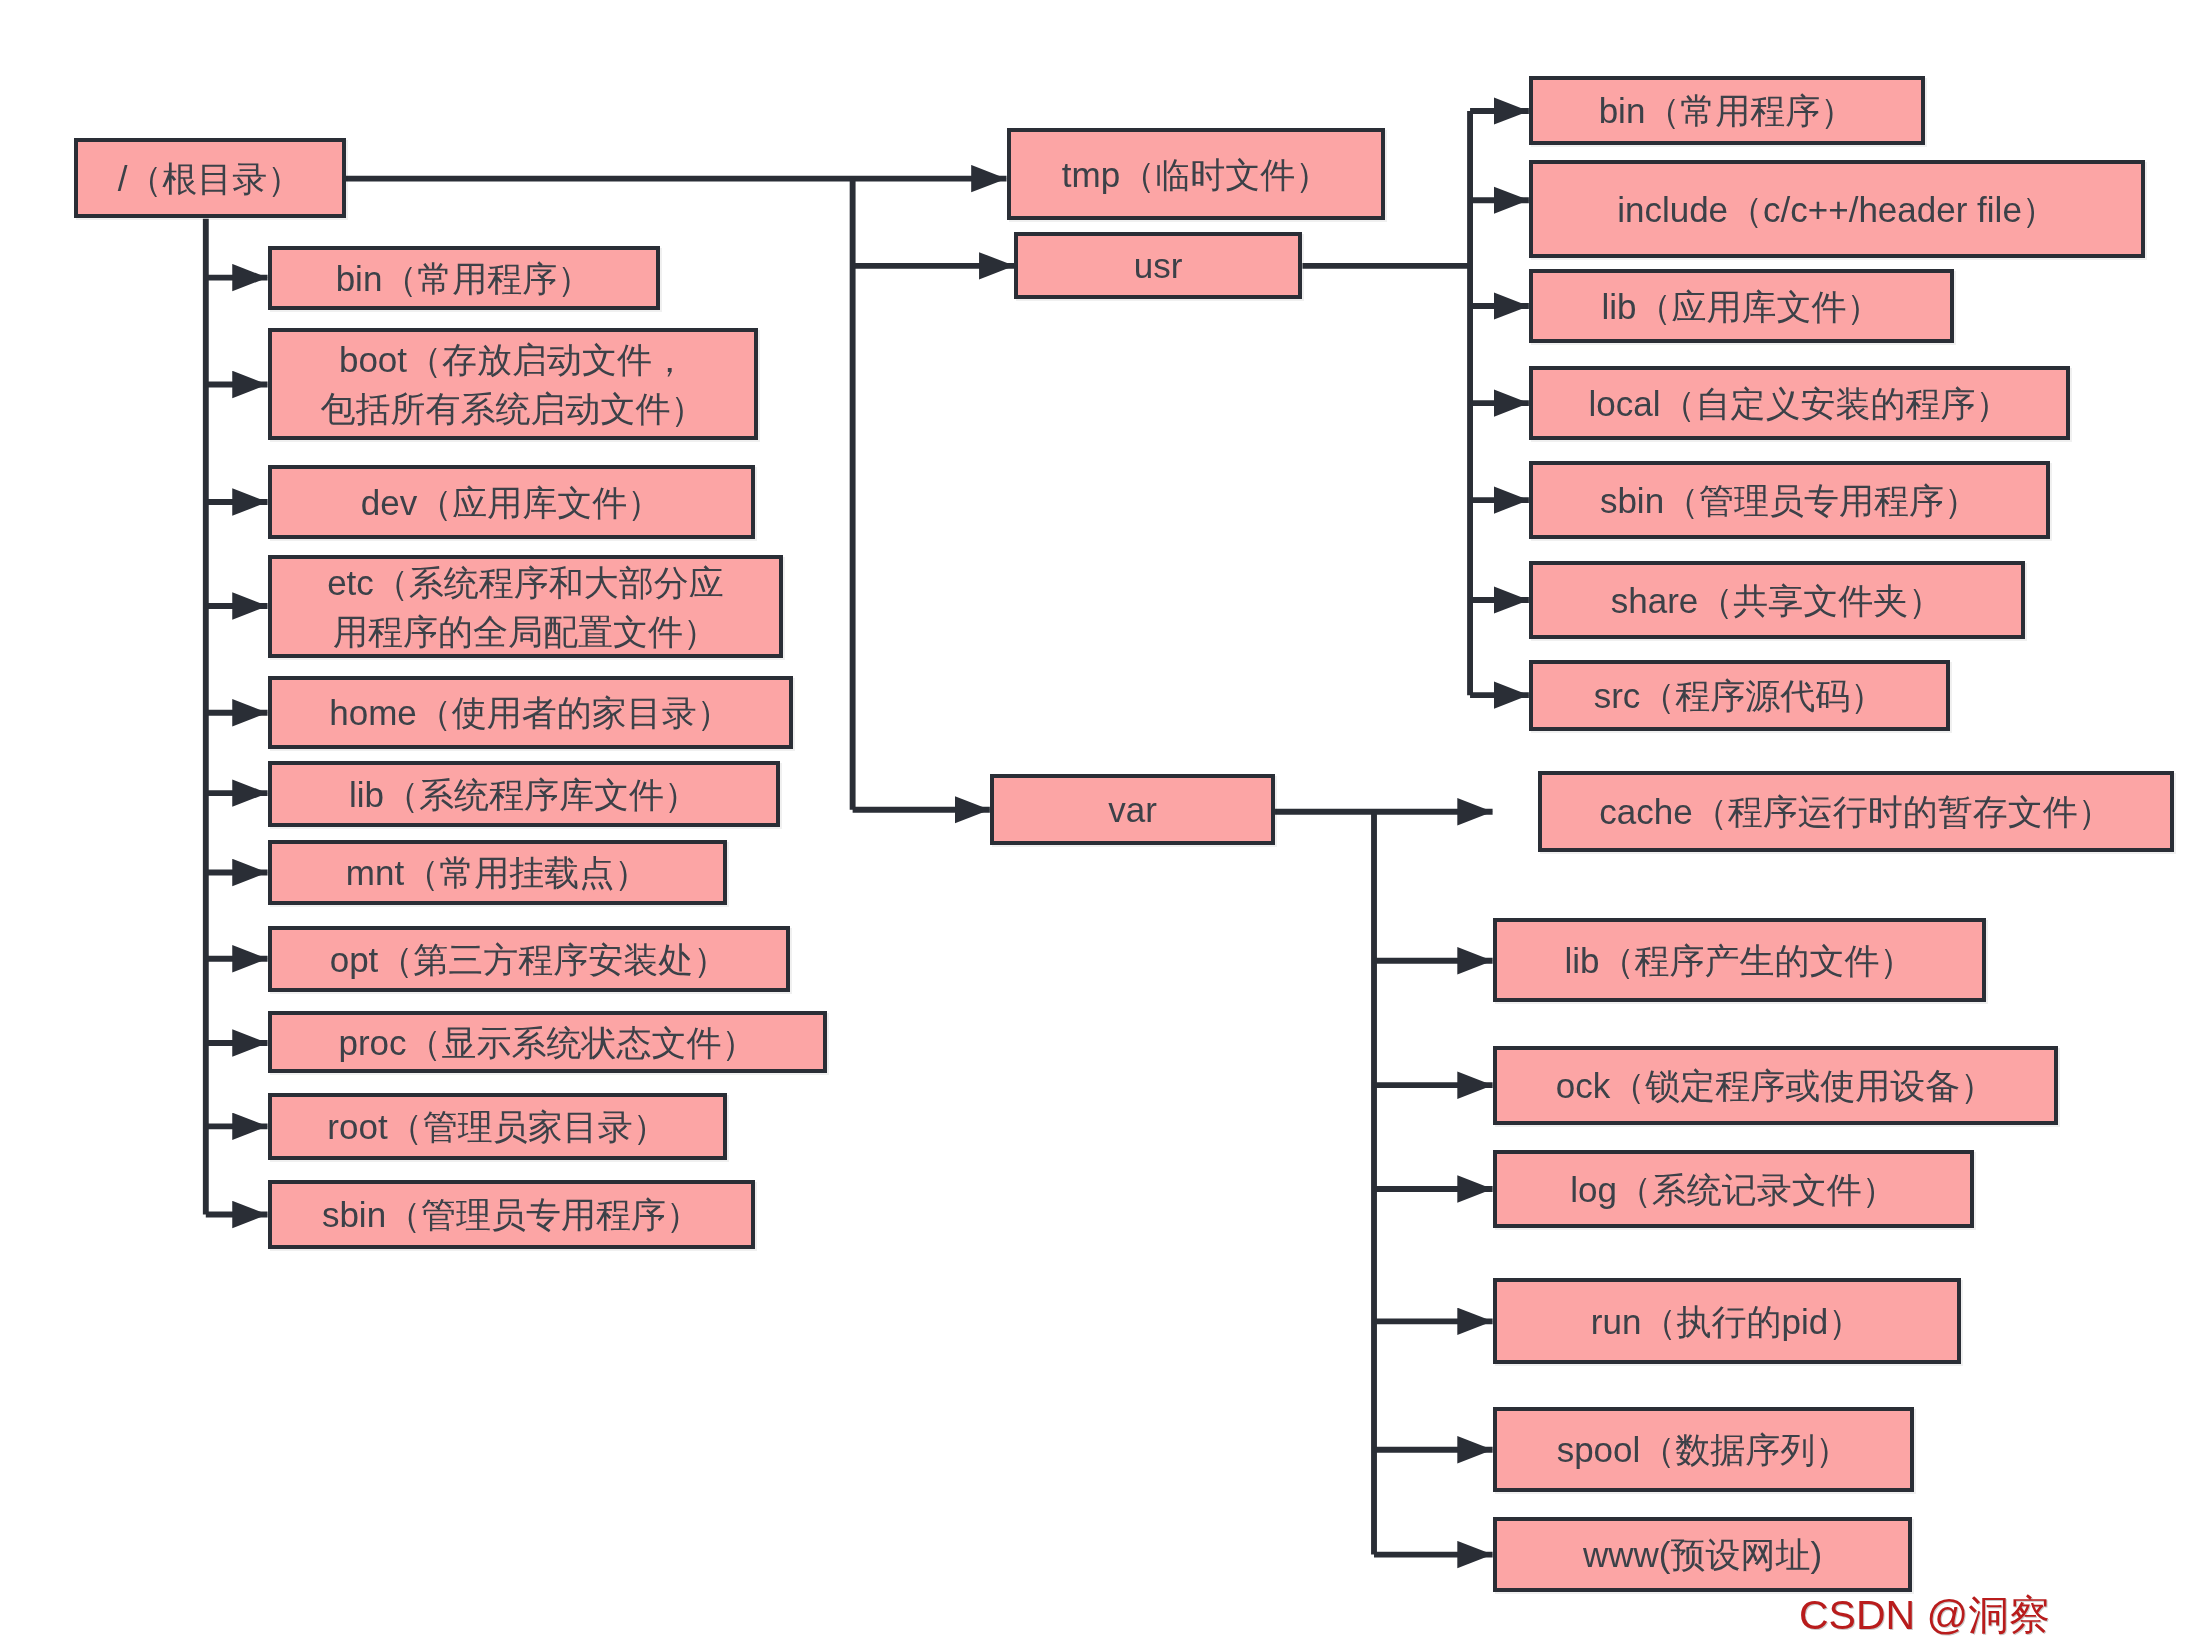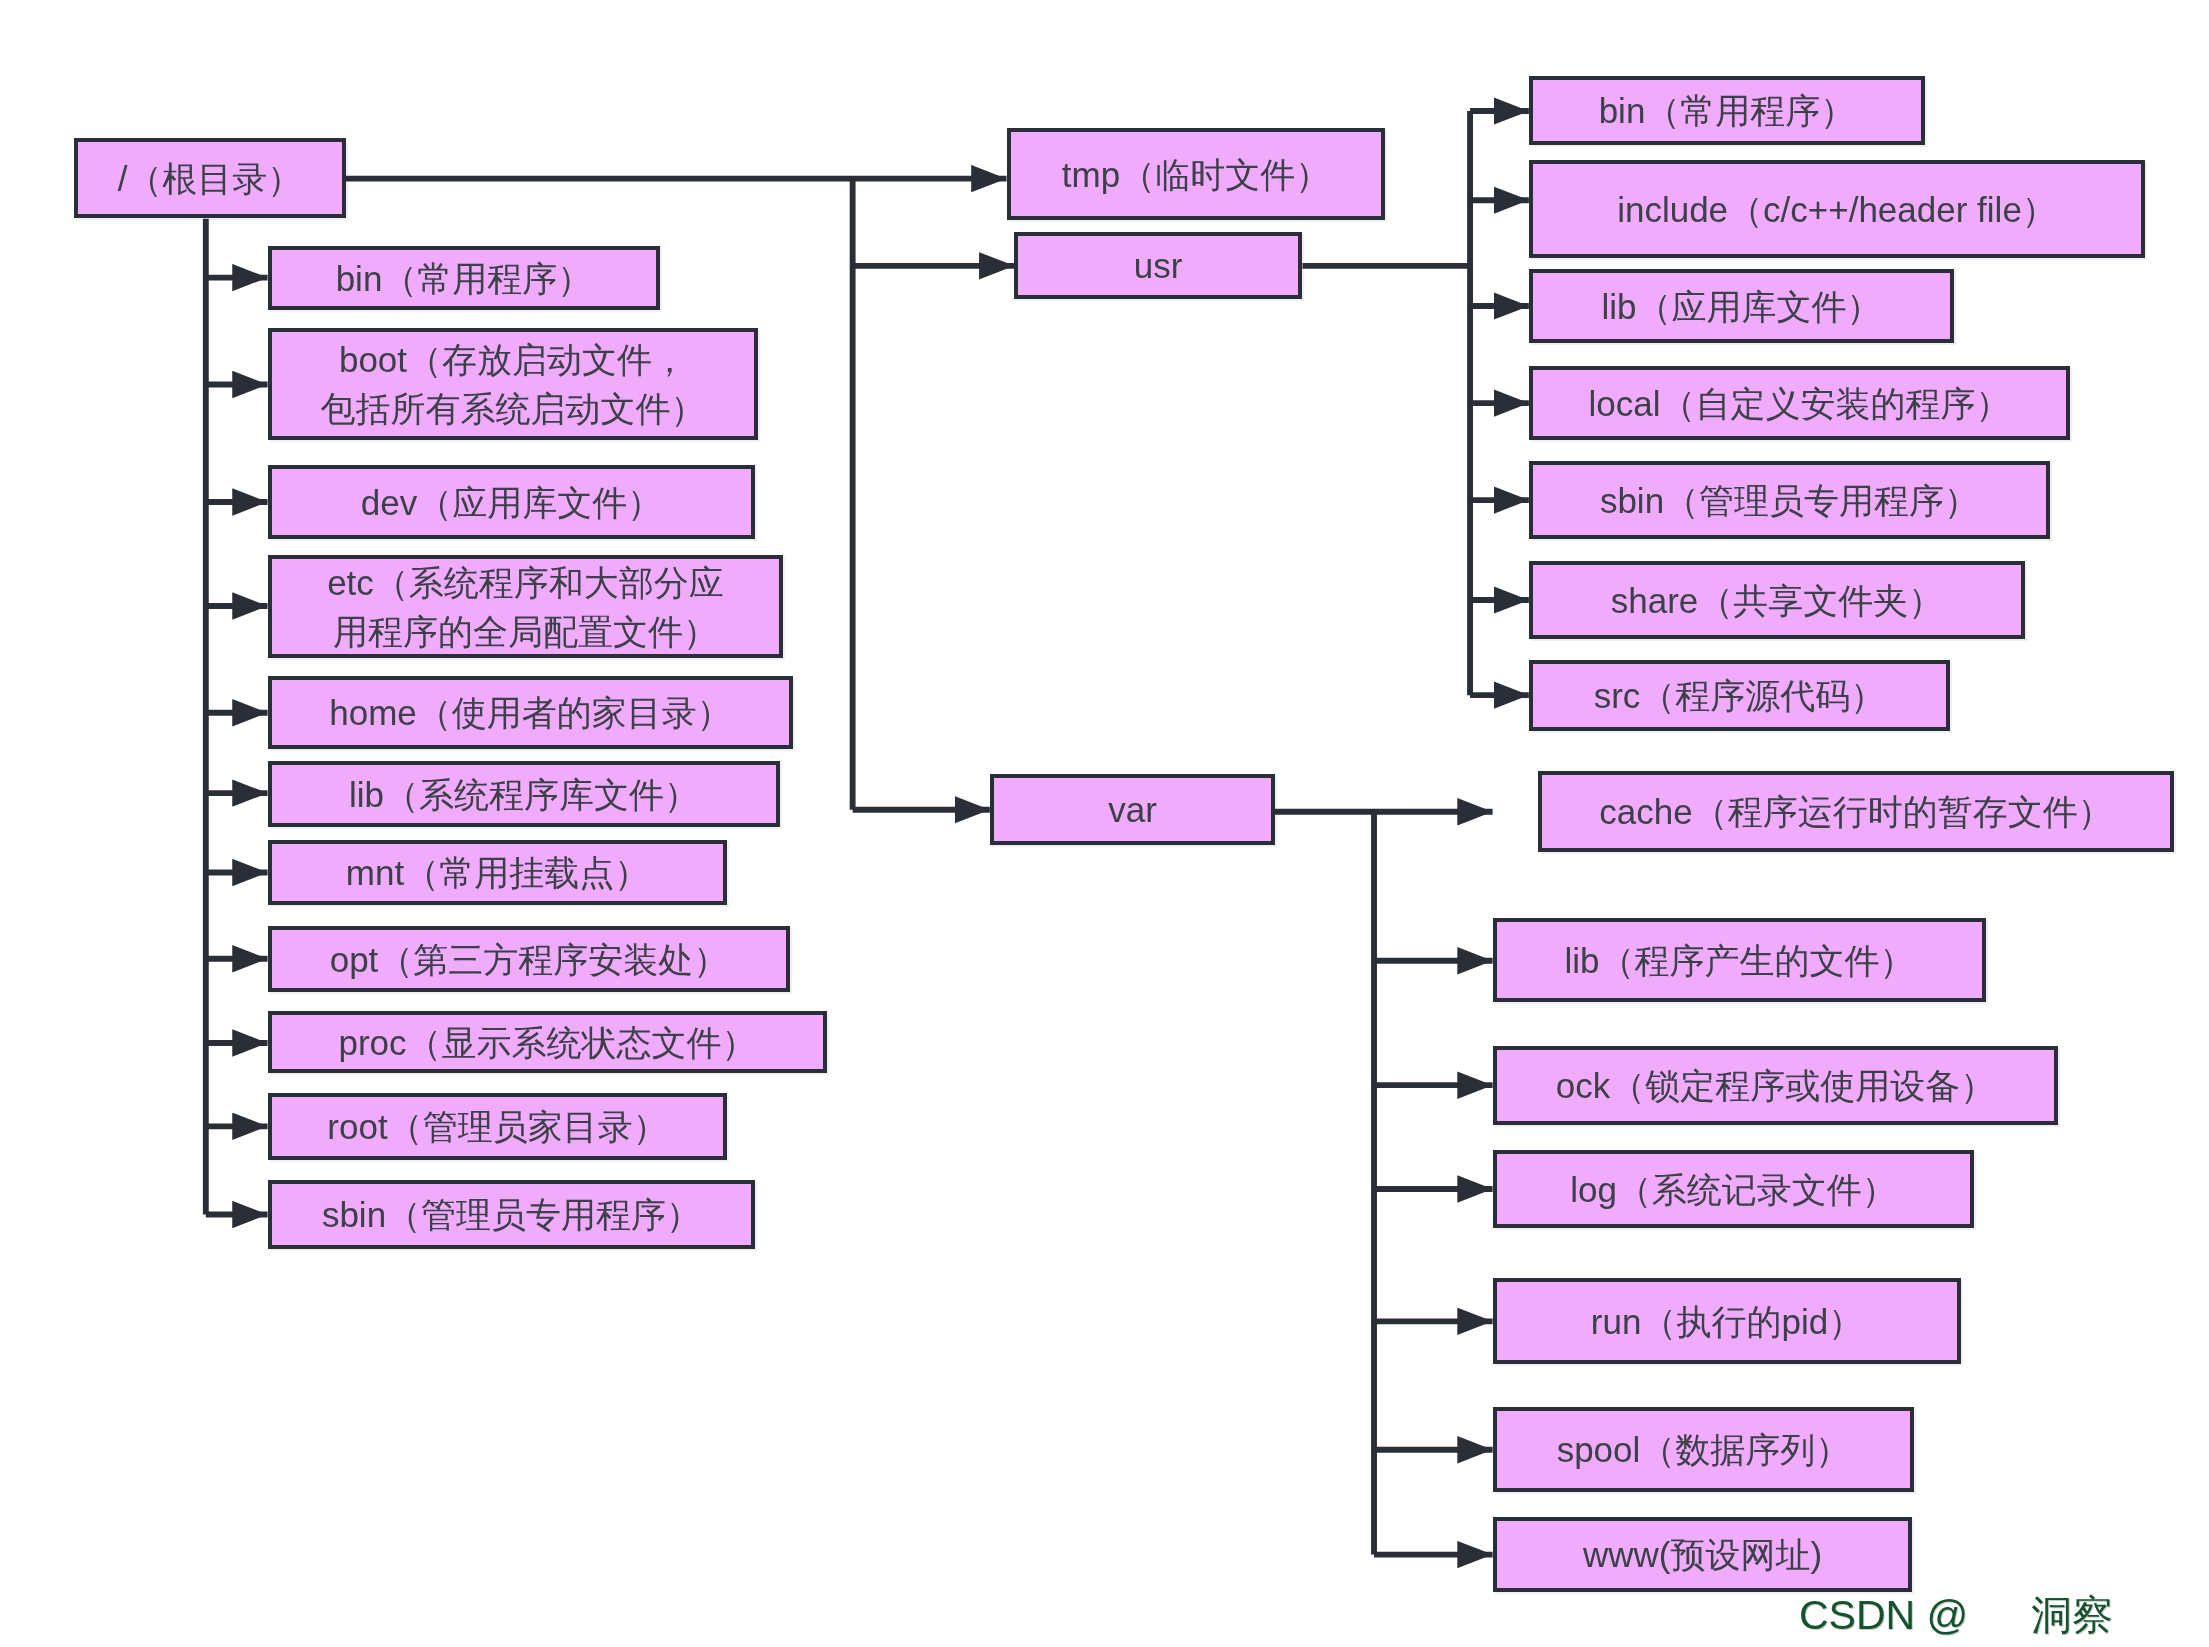--- a/index.html
+++ b/index.html
@@ -14,40 +14,39 @@
   }
   #wires {
     position: absolute;
     left: 0; top: 0;
     width: 2209px; height: 1648px;
   }
   .box {
     position: absolute;
     box-sizing: border-box;
     border: 4.9px solid #2a2e36;
-    background: #f0abfc;
+    background: #fca5a5;
     color: #3c4148;
     font-size: 35px;
     line-height: 1.4;
     display: flex;
     align-items: center;
     justify-content: center;
     text-align: center;
     white-space: pre-line;
     box-shadow: 2px 2px 0 rgba(0,0,0,0.06);
   }
   #watermark {
     position: absolute;
     left: 1799px;
     top: 1588px;
     display: flex;
     align-items: center;
-    gap: 63px;
     font-size: 41px;
-    color: #14532d;
+    color: #b91c1c;
     text-shadow: 1px 1px 0 #c9c9c9;
     user-select: none;
   }
 </style>
 </head>
 <body>
 
 <div id="stage">
 
   <svg id="wires" viewBox="0 0 2254 1681" xmlns="http://www.w3.org/2000/svg">

